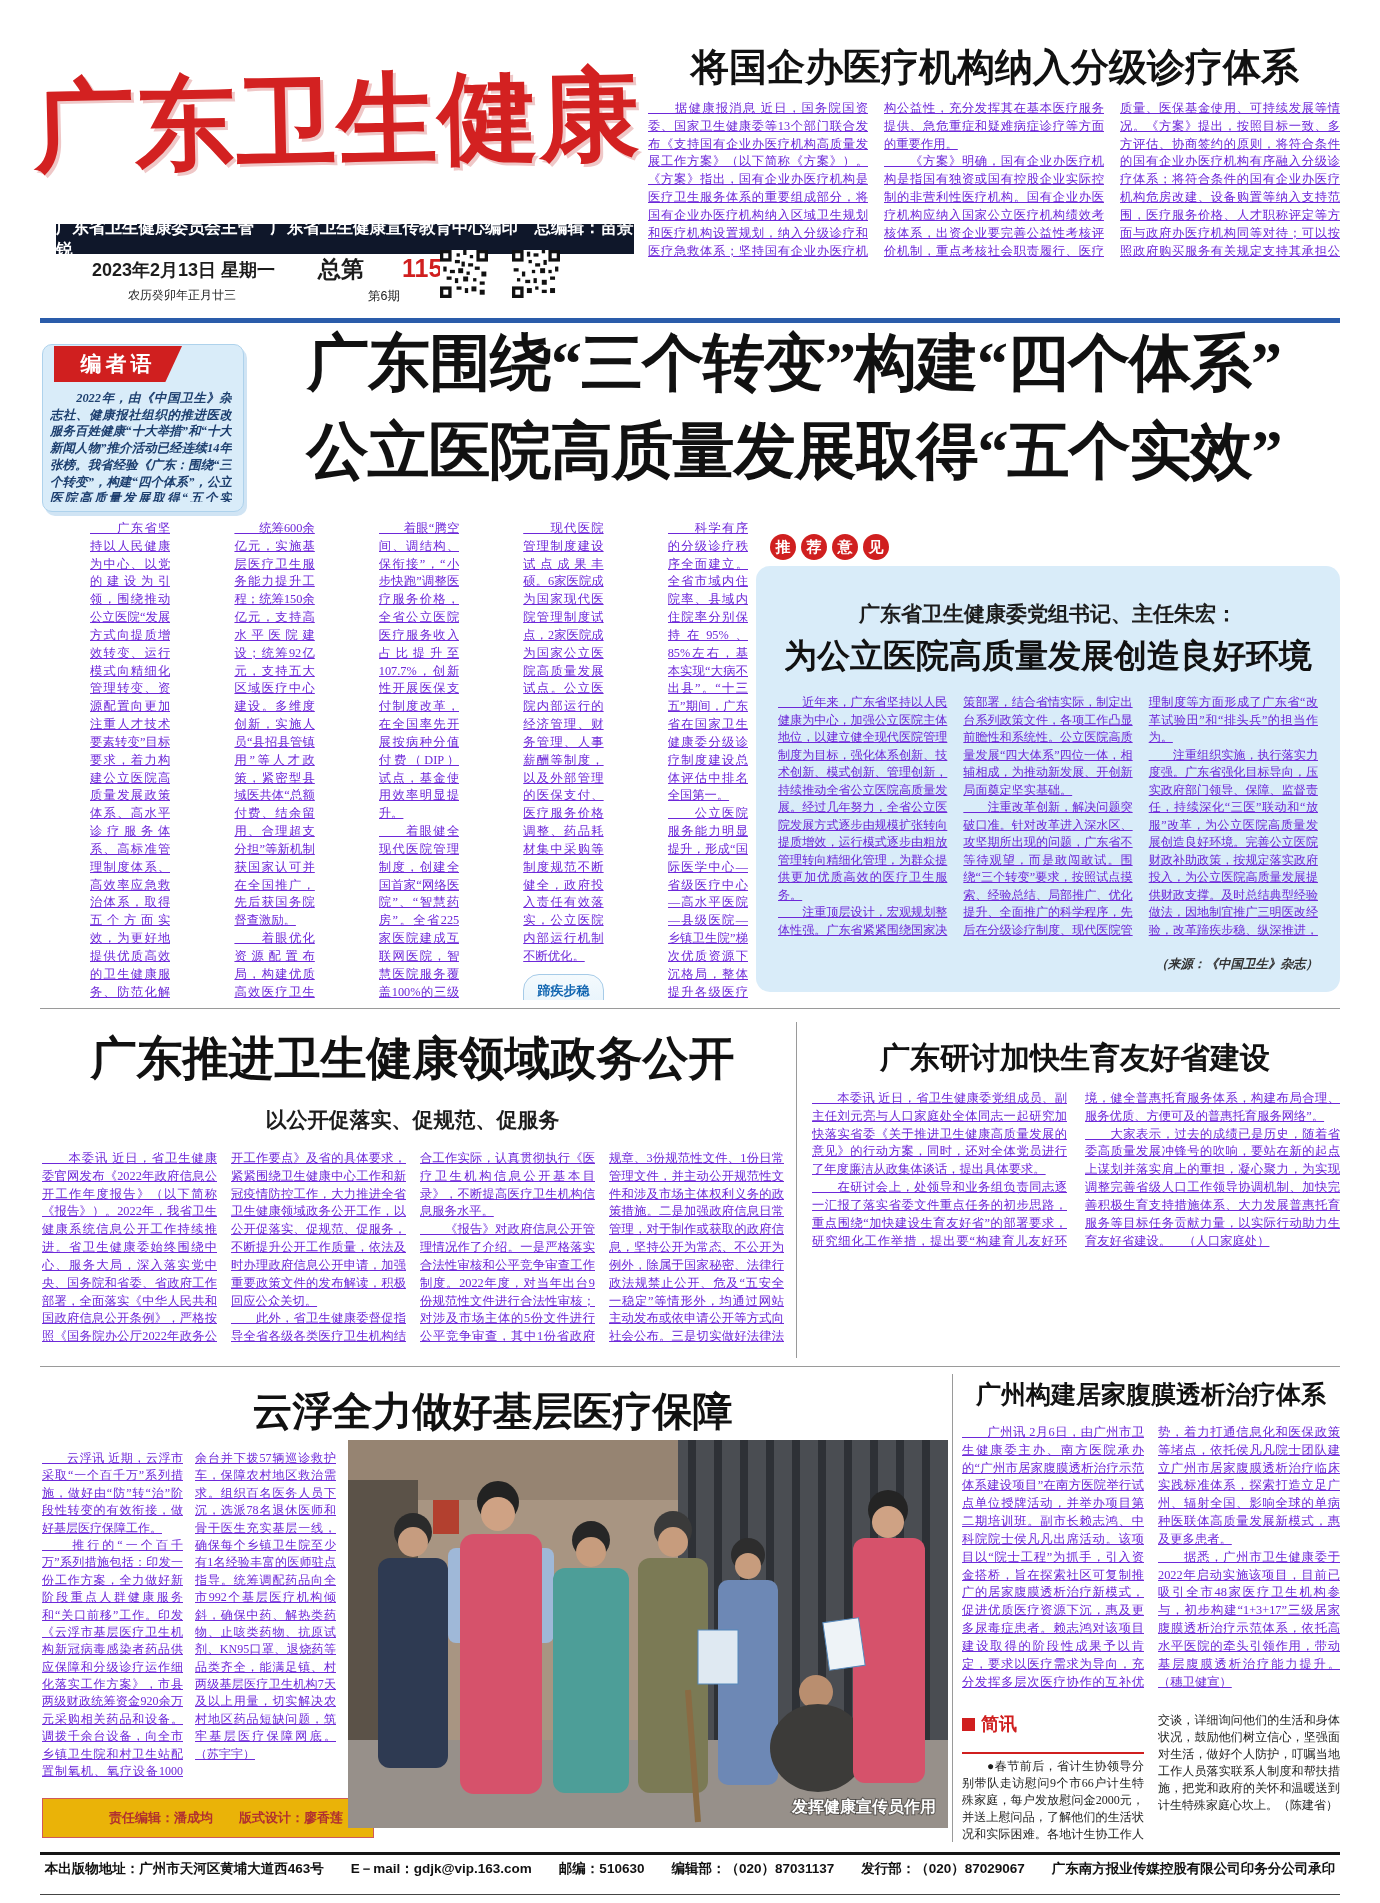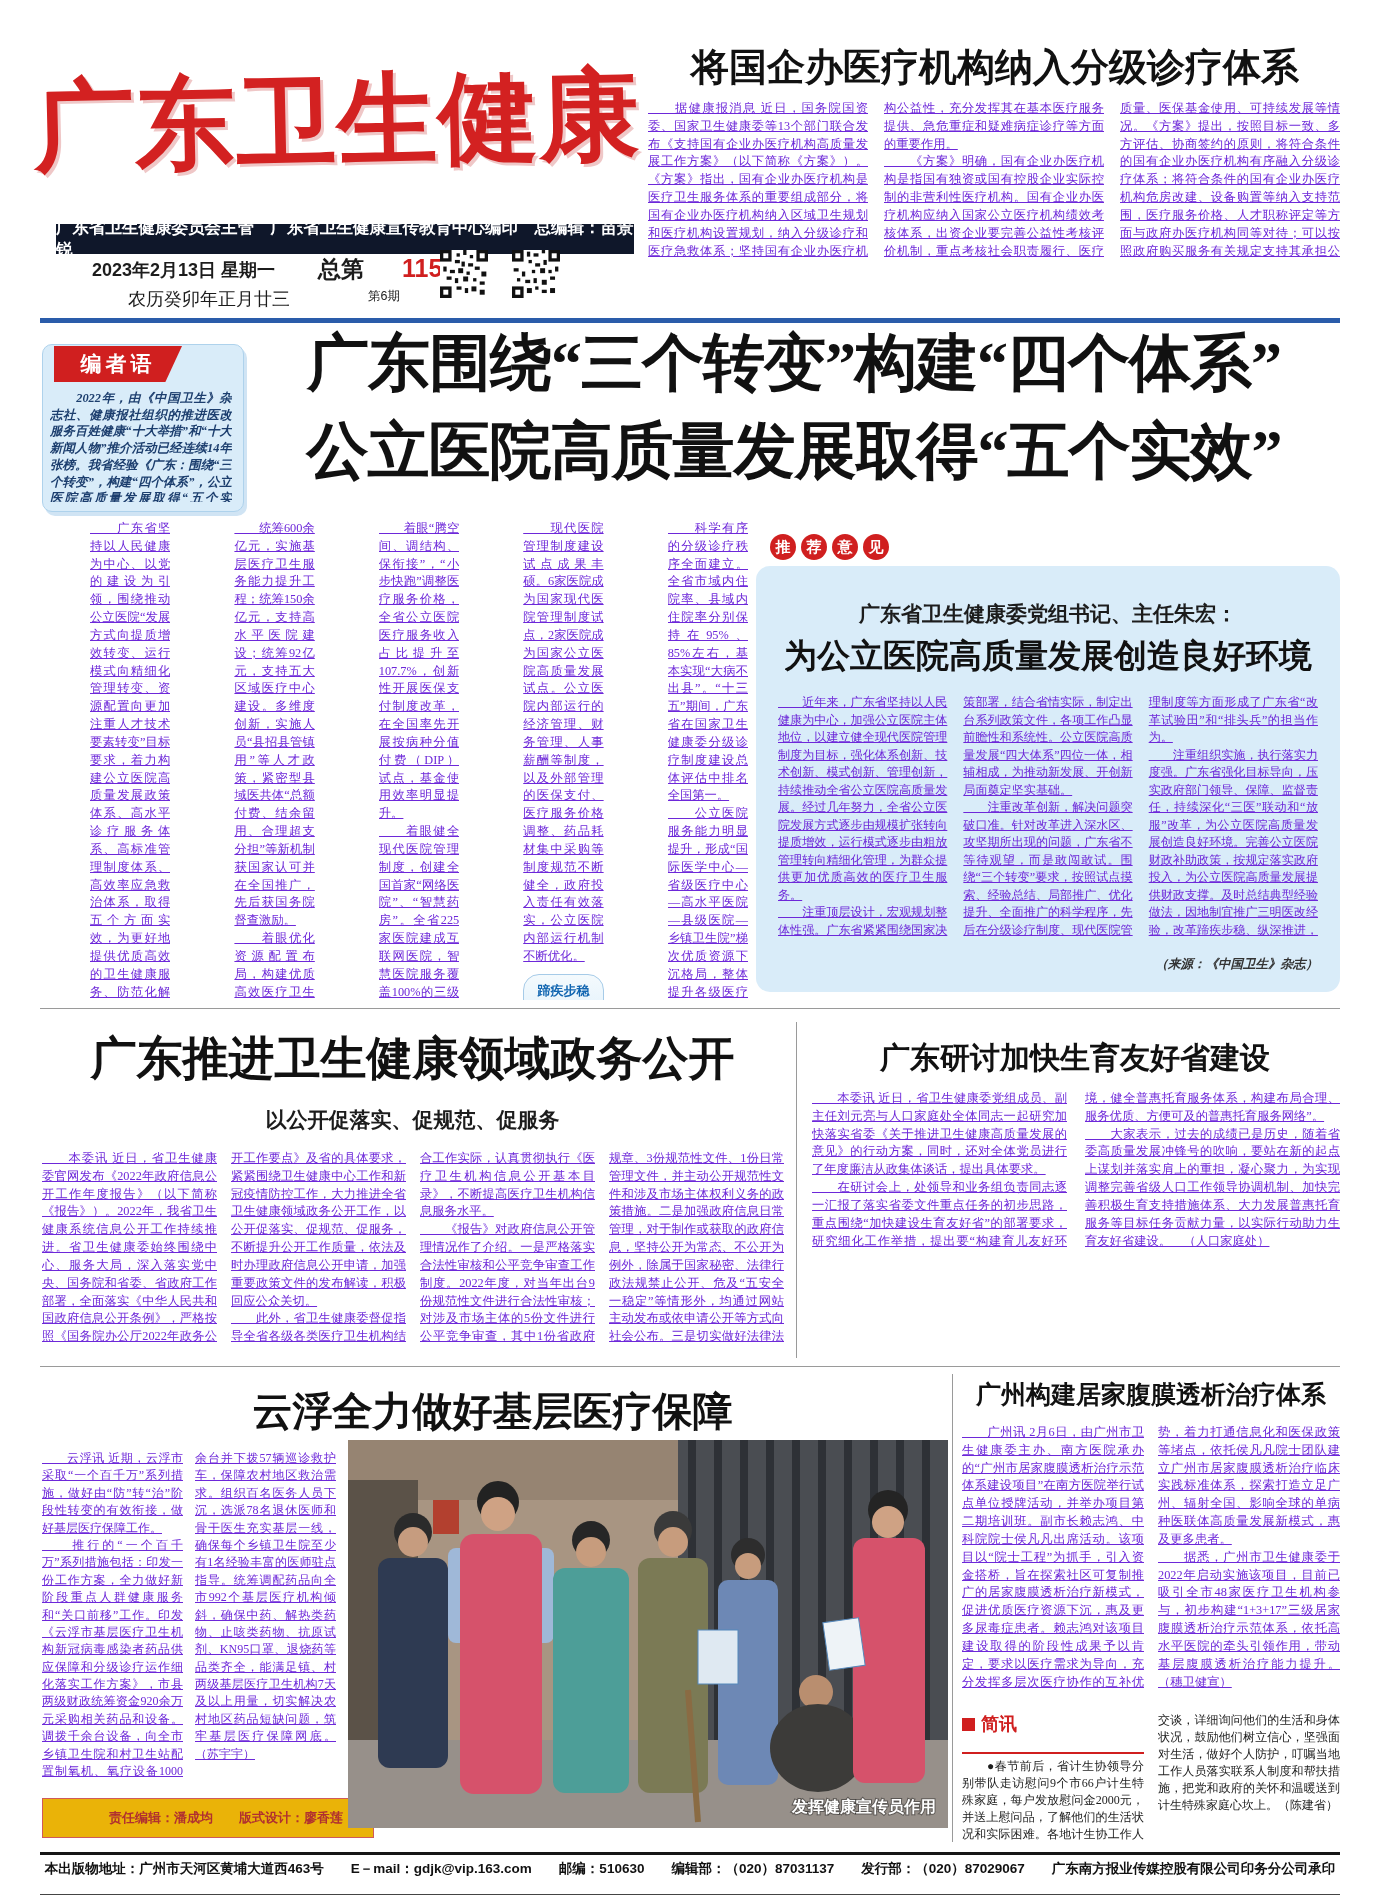--- a/index.html
+++ b/index.html
@@ -11,21 +11,21 @@
   .headline{font-weight:900;text-align:center;color:#111;}
 
   
   .mast-title{left:34px;top:26px;width:615px;height:192px;display:flex;align-items:center;
               font-size:100px;font-weight:900;color:#d32121;letter-spacing:1px;
               transform:rotate(-1.2deg);text-shadow:3px 3px 0 rgba(190,30,30,.25);}
   .mast-bar{left:56px;top:224px;width:578px;height:30px;background:#0f172a;color:#fff;
             display:flex;align-items:center;justify-content:center;
             font-family:"Liberation Sans",sans-serif;font-weight:700;font-size:16.5px;}
   .mast-date{left:92px;top:258px;font-family:"Liberation Sans",sans-serif;font-weight:700;font-size:18px;}
-  .mast-lunar{left:128px;top:287px;font-family:"Liberation Sans",sans-serif;font-size:18px;}
+  .mast-lunar{left:128px;top:287px;font-family:"Liberation Sans",sans-serif;font-size:12px;}
   .mast-issue{left:318px;top:254px;font-family:"Liberation Sans",sans-serif;font-weight:900;font-size:23px;}
   .mast-issue .no{color:#d01f1f;font-size:25px;margin-left:38px;}
   .mast-pageno{left:368px;top:288px;font-family:"Liberation Sans",sans-serif;font-size:12.5px;}
   .qr{width:48px;height:48px;background:#fff;}
   .blue-rule{left:40px;top:318px;width:1300px;height:5px;background:#2a5caa;}
 
   
   .top-headline{left:650px;top:42px;width:690px;font-size:38px;}
   .top-body{left:648px;top:100px;width:692px;height:178px;column-count:3;column-gap:16px;}
 

